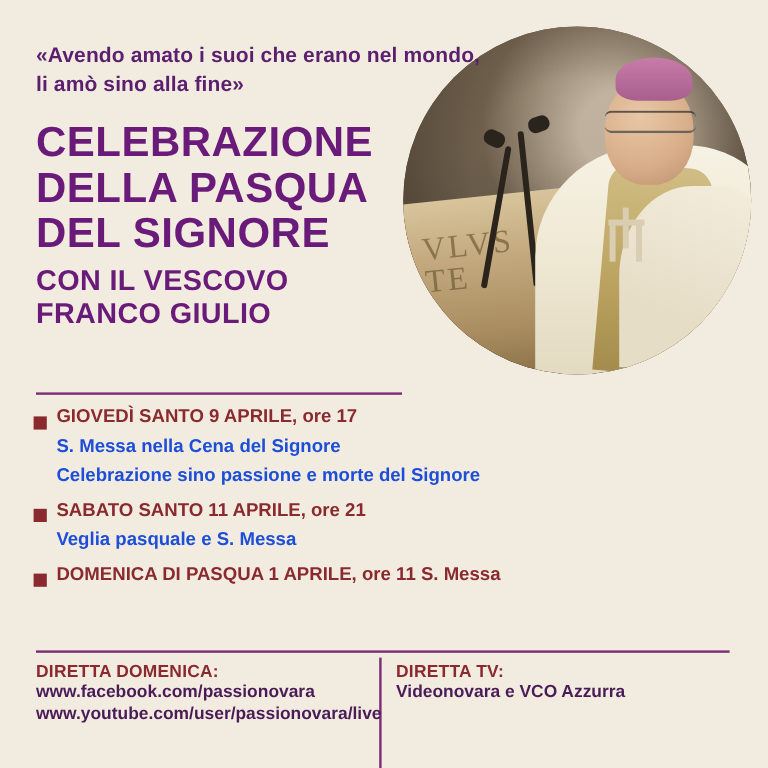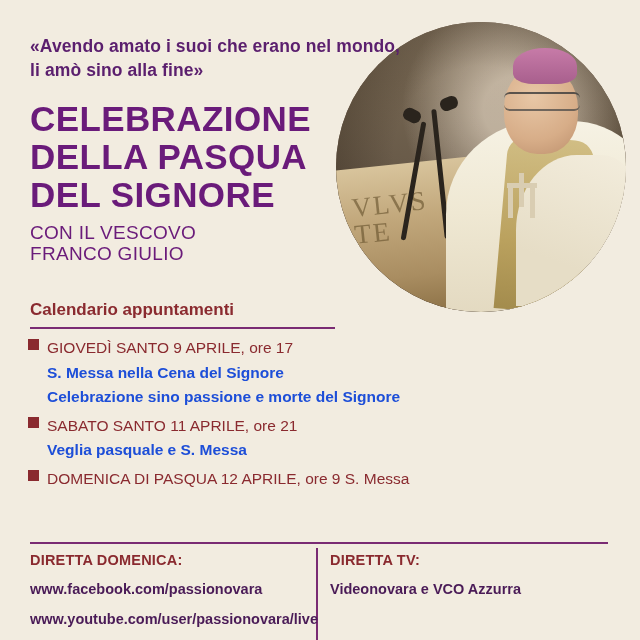--- a/index.html
+++ b/index.html
@@ -179,22 +179,22 @@
     line-height: 1.08;
     letter-spacing: .4px;
     text-transform: uppercase;
   }
   .subtitle {
     position: absolute;
     left: 30px;
     top: 222px;
     width: 340px;
     color: #6a1b7a;
-    font-size: 19px;
-    font-weight: normal;
+    font-size: 24px;
+    font-weight: bold;
     line-height: 1.12;
     letter-spacing: .3px;
     text-transform: uppercase;
   }
   .cal-head {
     position: absolute;
     left: 30px;
     top: 300px;
     color: #8a2a2f;
     font-size: 17px;
@@ -210,25 +210,25 @@
   }
 
   .schedule {
     position: absolute;
     left: 28px;
     top: 339px;
     width: 470px;
   }
   .ev-title {
     display: flex;
-    align-items: flex-start;
+    align-items: flex-end;
     gap: 8px;
     color: #8a2a2f;
     font-size: 15.5px;
-    font-weight: normal;
+    font-weight: bold;
     margin-top: 10px;
     line-height: 1.2;
   }
   .ev-title:first-child { margin-top: 0; }
   .bullet {
     width: 11px;
     height: 11px;
     background: #8a2a2f;
     flex: 0 0 auto;
   }
@@ -263,21 +263,21 @@
   .foot-head {
     color: #8a2a2f;
     font-size: 14.5px;
     font-weight: bold;
     letter-spacing: .2px;
   }
   .foot-line {
     color: #4a1b57;
     font-size: 14.5px;
     font-weight: bold;
-    margin-top: 12px;
+    margin-top: 0;
     line-height: 1.25;
   }
   .divider-v {
     position: absolute;
     left: 316px;
     top: 548px;
     width: 2px;
     height: 92px;
     background: #7a2b73;
   }
@@ -318,42 +318,41 @@
     <div>CELEBRAZIONE</div>
     <div>DELLA PASQUA</div>
     <div>DEL SIGNORE</div>
   </div>
 
   <div class="subtitle">
     <div>CON IL VESCOVO</div>
     <div>FRANCO GIULIO</div>
   </div>
 
-  <div class="cal-head">Calendario appuntamenti</div>
   <div class="cal-rule"></div>
 
   <div class="schedule">
 
     <div class="ev-title">
       <span class="bullet"></span>
       <span>GIOVEDÌ SANTO 9 APRILE, ore 17</span>
     </div>
     <div class="ev-desc">S. Messa nella Cena del Signore</div>
 
     <div class="ev-desc">Celebrazione sino passione e morte del Signore</div>
 
     <div class="ev-title">
       <span class="bullet"></span>
       <span>SABATO SANTO 11 APRILE, ore 21</span>
     </div>
     <div class="ev-desc">Veglia pasquale e S. Messa</div>
 
     <div class="ev-title">
       <span class="bullet"></span>
-      <span>DOMENICA DI PASQUA 12 APRILE, ore 9  S. Messa</span>
+      <span>DOMENICA DI PASQUA 1 APRILE, ore 11  S. Messa</span>
     </div>
 
   </div>
 
   <div class="footer-rule"></div>
   <div class="divider-v"></div>
 
   <div class="foot-col-a">
     <div class="foot-head">DIRETTA DOMENICA:</div>
     <div class="foot-line">www.facebook.com/passionovara</div>

